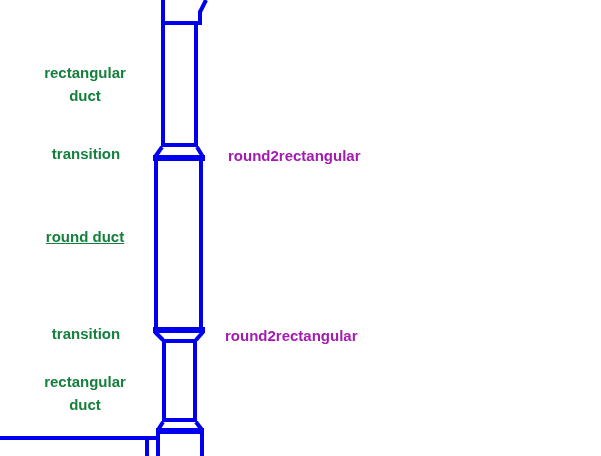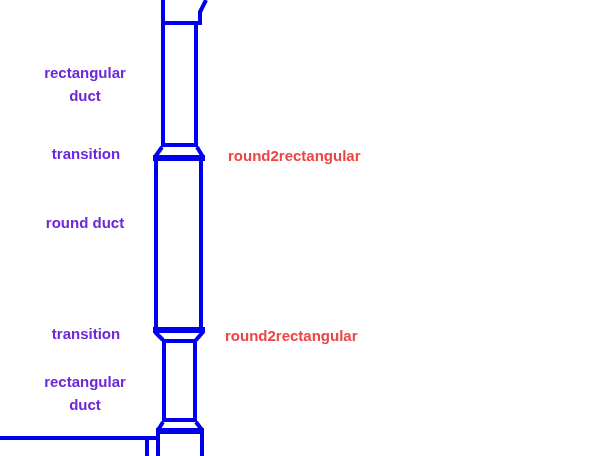--- a/index.html
+++ b/index.html
@@ -23,33 +23,33 @@
   svg.duct {
     position: absolute;
     left: 0; top: 0;
     display: block;
   }
   .label {
     position: absolute;
     font-family: "Liberation Sans", sans-serif;
     font-weight: bold;
     font-size: 15px;
-    color: #6d28d9;
+    color: #15803d;
     white-space: pre-line;
     line-height: 19px;
   }
   .label.centered {
     text-align: center;
     transform: translateX(-50%);
   }
   .label.two-line {
     line-height: 23px;
   }
   .label.red {
-    color: #ef4444;
+    color: #a21caf;
   }
   .label.note {
     line-height: 21px;
   }
 </style>
 </head>
 <body>
 
 <div id="stage">
 
@@ -106,21 +106,21 @@
         <path d="M147,440 L147,456"></path>
       </g>
     </g>
   </svg>
 
   <div class="label centered two-line" style="left:85px; top:61px;">rectangular
 duct</div>
 
   <div class="label centered" style="left:86px; top:144px;">transition</div>
 
-  <div class="label centered" style="left:85px; top:213px;">round duct</div>
+  <div class="label centered" style="left:85px; top:227px;text-decoration:underline;">round duct</div>
 
   <div class="label centered" style="left:86px; top:324px;">transition</div>
 
   <div class="label centered two-line" style="left:85px; top:370px;">rectangular
 duct</div>
 
   <div class="label red" style="left:228px; top:146px;">round2rectangular</div>
 
   <div class="label red" style="left:225px; top:326px;">round2rectangular</div>
 

